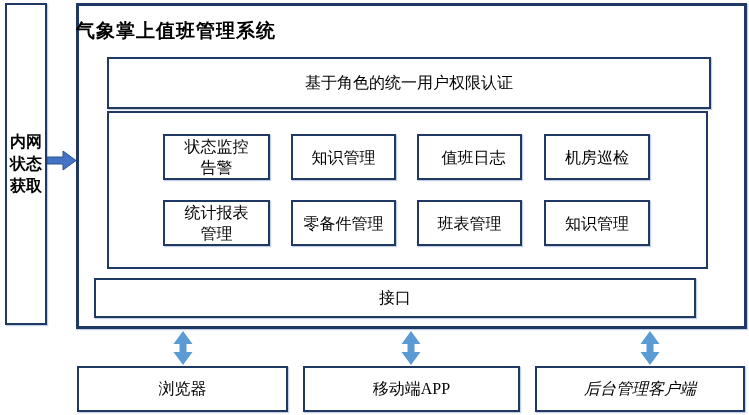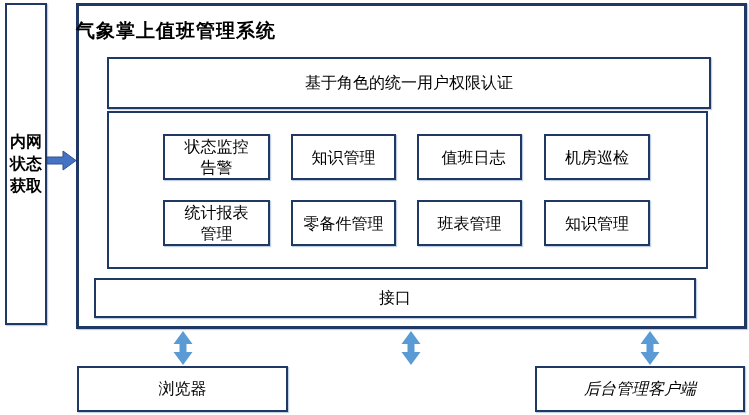--- a/index.html
+++ b/index.html
@@ -90,17 +90,20 @@
   <svg class="abs" style="left:400px;top:331px;" width="22" height="34" viewBox="0 0 22 34">
     <polygon points="11,0 20.5,13 14.5,13 14.5,21 20.5,21 11,34 1.5,21 7.5,21 7.5,13 1.5,13" fill="#5b9bd5"></polygon>
   </svg>
   <svg class="abs" style="left:639px;top:331px;" width="22" height="34" viewBox="0 0 22 34">
     <polygon points="11,0 20.5,13 14.5,13 14.5,21 20.5,21 11,34 1.5,21 7.5,21 7.5,13 1.5,13" fill="#5b9bd5"></polygon>
   </svg>
 
   <div class="abs box client" style="left:77px;top:366px;width:211px;height:46px;">
     <span>浏览器</span>
   </div>
+  <div class="abs box client" style="left:303px;top:366px;width:217px;height:46px;">
+    <span>移动端APP</span>
+  </div>
   <div class="abs box client" style="left:535px;top:366px;width:210px;height:46px;font-style:italic;">
     <span>后台管理客户端</span>
   </div>
 
 </div>
 
 </body></html>

